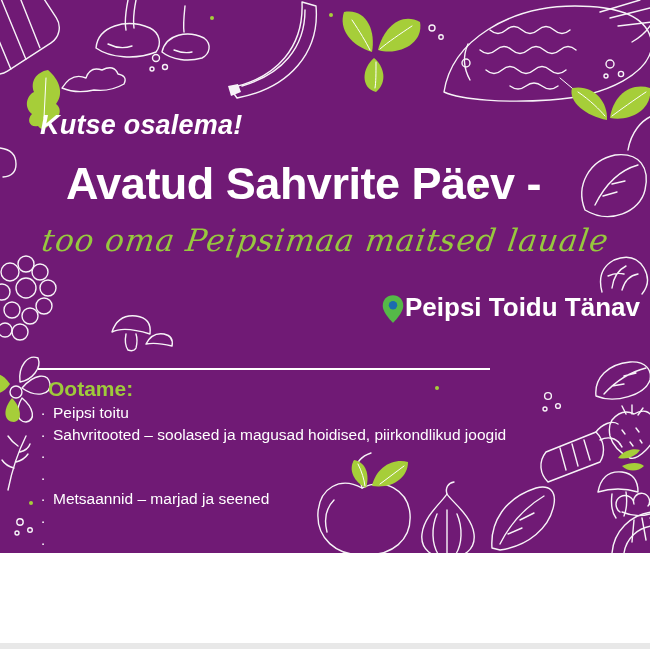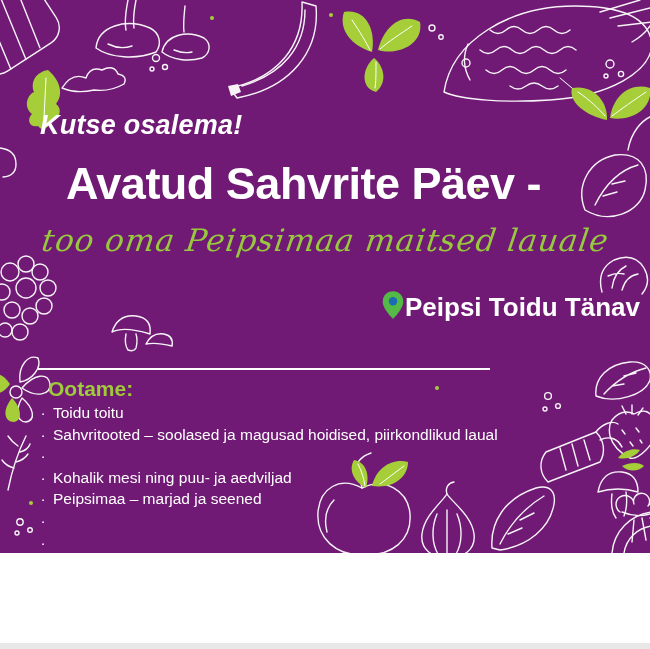--- a/index.html
+++ b/index.html
@@ -5,21 +5,21 @@
   html,body{margin:0;padding:0;background:#e8e8e8;}
   .poster{position:relative;width:650px;height:643px;background:#701a75;overflow:hidden;
           font-family:"Liberation Sans",sans-serif;padding-left:30px;-webkit-font-smoothing:antialiased;}
   .doodles{position:absolute;left:0;top:0;width:650px;height:649px;pointer-events:none;}
   .abs{position:absolute;}
   .kicker{left:40px;top:110px;font-size:27px;font-style:italic;font-weight:600;color:#fff;letter-spacing:0.2px;}
   .title{left:38px;top:158px;font-size:45px;font-weight:700;color:#fff;letter-spacing:-0.5px;white-space:nowrap;margin-left:28px;}
   .script{left:42px;top:222px;font-size:31px;font-style:italic;color:#97c83e;
           font-family:"DejaVu Serif",serif;transform:skewX(-8deg);letter-spacing:1px;white-space:nowrap;}
   .loc{right:40px;top:290px;text-align:right;color:#fff;font-weight:700;font-size:26px;line-height:34px;white-space:nowrap;}
-  .loc-row1{display:flex;align-items:flex-start;justify-content:flex-end;gap:1px;}
+  .loc-row1{display:flex;align-items:flex-end;justify-content:flex-end;gap:1px;}
   .pin{width:22px;height:30px;display:inline-block;}
   .divider{left:38px;top:368px;width:452px;height:2px;background:#fff;}
   .ootame{left:48px;top:377px;font-size:21px;font-weight:700;color:#9fca3b;text-align:center;}
   .list{left:40px;top:402px;color:#fff;font-size:15.5px;line-height:21.6px;}
   .li{display:flex;gap:7px;white-space:nowrap;}
   .li .b{width:6px;text-align:center;}
   .footer{position:absolute;left:0;top:553px;width:650px;height:96px;background:#ffffff;}
 </style>
 </head>
 <body>
@@ -187,36 +187,35 @@
       <span>Peipsi Toidu Tänav</span>
     </div>
   </div>
 
   <div class="abs divider"></div>
   <div class="abs ootame">Ootame:</div>
 
   <div class="abs list">
     <div class="li">
         <span class="b">·</span>
-        <span>Toidu toitu</span>
-      </div>
-    <div class="li">
-        <span class="b">·</span>
-        <span>Sahvritooted – soolased ja magusad hoidised, piirkondlikud laual</span>
-      </div>
-    <div class="li">
-        <span class="b">·</span>
-      </div>
-    <div class="li">
-        <span class="b">·</span>
-        <span>Kohalik mesi ning puu- ja aedviljad</span>
-      </div>
-    <div class="li">
-        <span class="b">·</span>
-        <span>Peipsimaa – marjad ja seened</span>
+        <span>Peipsi toitu</span>
+      </div>
+    <div class="li">
+        <span class="b">·</span>
+        <span>Sahvritooted – soolased ja magusad hoidised, piirkondlikud joogid</span>
+      </div>
+    <div class="li">
+        <span class="b">·</span>
+      </div>
+    <div class="li">
+        <span class="b">·</span>
+      </div>
+    <div class="li">
+        <span class="b">·</span>
+        <span>Metsaannid – marjad ja seened</span>
       </div>
     <div class="li">
         <span class="b">·</span>
       </div>
     <div class="li">
         <span class="b">·</span>
       </div>
   </div>
 
   <div class="footer">

